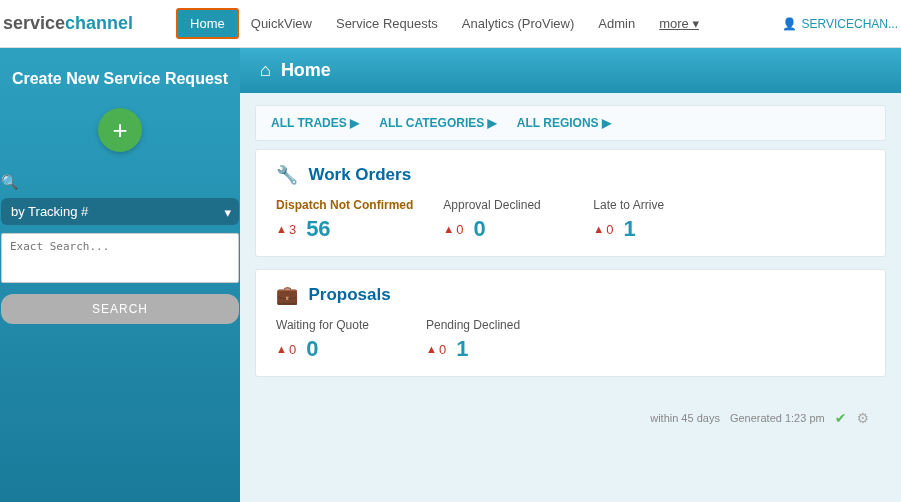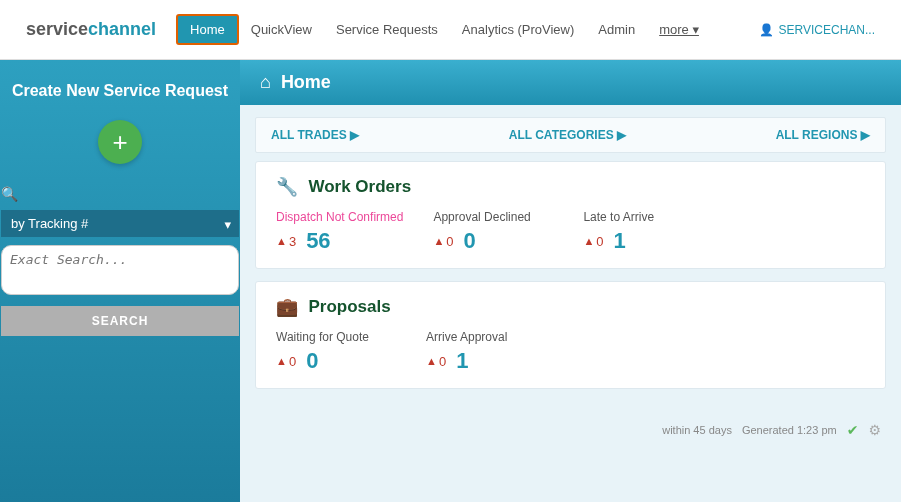--- a/index.html
+++ b/index.html
@@ -4,22 +4,23 @@
   <style>
     * { box-sizing: border-box; margin: 0; padding: 0; }
     body { font-family: Arial, sans-serif; font-size: 13px; background: #f0f0f0; width: 901px; height: 502px; overflow: hidden; }
 
     
     .nav-bar {
       background: #fff;
       border-bottom: 1px solid #ddd;
       display: flex;
       align-items: center;
-      height: 60px;
-      padding: 0 26px;
+      height: 48px;
+      padding: 0 3px;
+      gap: 23px;
     }
     .nav-logo {
       margin-right: 20px;
       font-size: 18px;
       font-weight: bold;
     }
     .nav-logo span.service { color: #5a5a5a; }
     .nav-logo span.channel { color: #2196b0; }
     .nav-items {
       display: flex;
@@ -107,57 +108,56 @@
     }
     .tracking-select-wrap select {
       width: 100%;
       background: #1e6e8a;
       color: #fff;
       border: none;
       padding: 6px 10px;
       font-size: 13px;
       cursor: pointer;
       appearance: none;
-      border-radius: 0;
+      border-radius: 6px;
     }
     .tracking-select-wrap::after {
       content: '▾';
       position: absolute;
       right: 8px;
       top: 50%;
       transform: translateY(-50%);
       color: #fff;
       pointer-events: none;
     }
     .search-input-wrap {
       width: 100%;
       margin-bottom: 8px;
     }
     .search-input-wrap textarea {
       width: 100%;
       height: 50px;
       border: 1px solid #ccc;
-      border-radius: 10px;
+      border-radius: 2px;
       padding: 6px 8px;
-      font-size: 13px;
+      font-size: 11px;
       color: #999;
       resize: none;
       background: #fff;
-      font-style: italic;
     }
     .search-btn {
       width: 100%;
       background: #b0b0b0;
       color: #fff;
       border: none;
       padding: 8px 0;
       font-size: 12px;
-      font-weight: bold;
+      font-weight: normal;
       cursor: pointer;
-      border-radius: 0;
+      border-radius: 12px;
       letter-spacing: 1px;
     }
 
     
     .content {
       flex: 1;
       background: #e8f3f8;
       overflow: auto;
     }
     .content-header {
@@ -177,21 +177,20 @@
     
     .filter-bar {
       background: #f7fbfd;
       border: 1px solid #dde8ee;
       margin: 12px 15px 8px;
       padding: 10px 15px;
       display: flex;
       align-items: center;
       gap: 20px;
       border-radius: 2px;
-      justify-content: space-between;
     }
     .filter-item {
       color: #2196b0;
       font-size: 12px;
       font-weight: bold;
       cursor: pointer;
       text-transform: uppercase;
       display: flex;
       align-items: center;
       gap: 3px;
@@ -212,37 +211,37 @@
 
     .card-title-row {
       display: flex;
       align-items: center;
       gap: 10px;
       margin-bottom: 12px;
     }
     .card-icon { font-size: 18px; color: #2196b0; }
     .card-title {
       font-size: 17px;
-      color: #14532d;
+      color: #0369a1;
       font-weight: bold;
     }
 
     .card-stats {
       display: flex;
       gap: 30px;
     }
     .stat-group {
       min-width: 120px;
     }
     .stat-label {
       font-size: 12px;
       color: #555;
       margin-bottom: 4px;
     }
-    .stat-label.red { color: #ec4899; font-weight: normal; }
+    .stat-label.red { color: #a16207; font-weight: bold; }
     .stat-values {
       display: flex;
       align-items: center;
       gap: 10px;
     }
     .stat-warning {
       display: flex;
       align-items: center;
       gap: 2px;
       font-size: 13px;
@@ -253,21 +252,21 @@
       font-size: 22px;
       font-weight: bold;
       color: #2196b0;
     }
 
     
     .footer-bar {
       display: flex;
       align-items: center;
       justify-content: flex-end;
-      padding: 6px 20px;
+      padding: 6px 32px;
       font-size: 11px;
       color: #888;
       gap: 10px;
     }
     .footer-check { color: #5cb85c; font-size: 14px; }
     .footer-gear { color: #aaa; font-size: 14px; cursor: pointer; }
   </style>
 </head>
 <body>
 
@@ -374,21 +373,21 @@
             <div class="stat-label">Waiting for Quote</div>
             <div class="stat-values">
               <div class="stat-warning">
                 <span class="triangle-icon">▲</span>
                 <span>0</span>
               </div>
               <span class="stat-num">0</span>
             </div>
           </div>
           <div class="stat-group">
-            <div class="stat-label">Arrive Approval</div>
+            <div class="stat-label">Pending Declined</div>
             <div class="stat-values">
               <div class="stat-warning">
                 <span class="triangle-icon">▲</span>
                 <span>0</span>
               </div>
               <span class="stat-num">1</span>
             </div>
           </div>
         </div>
       </div>

